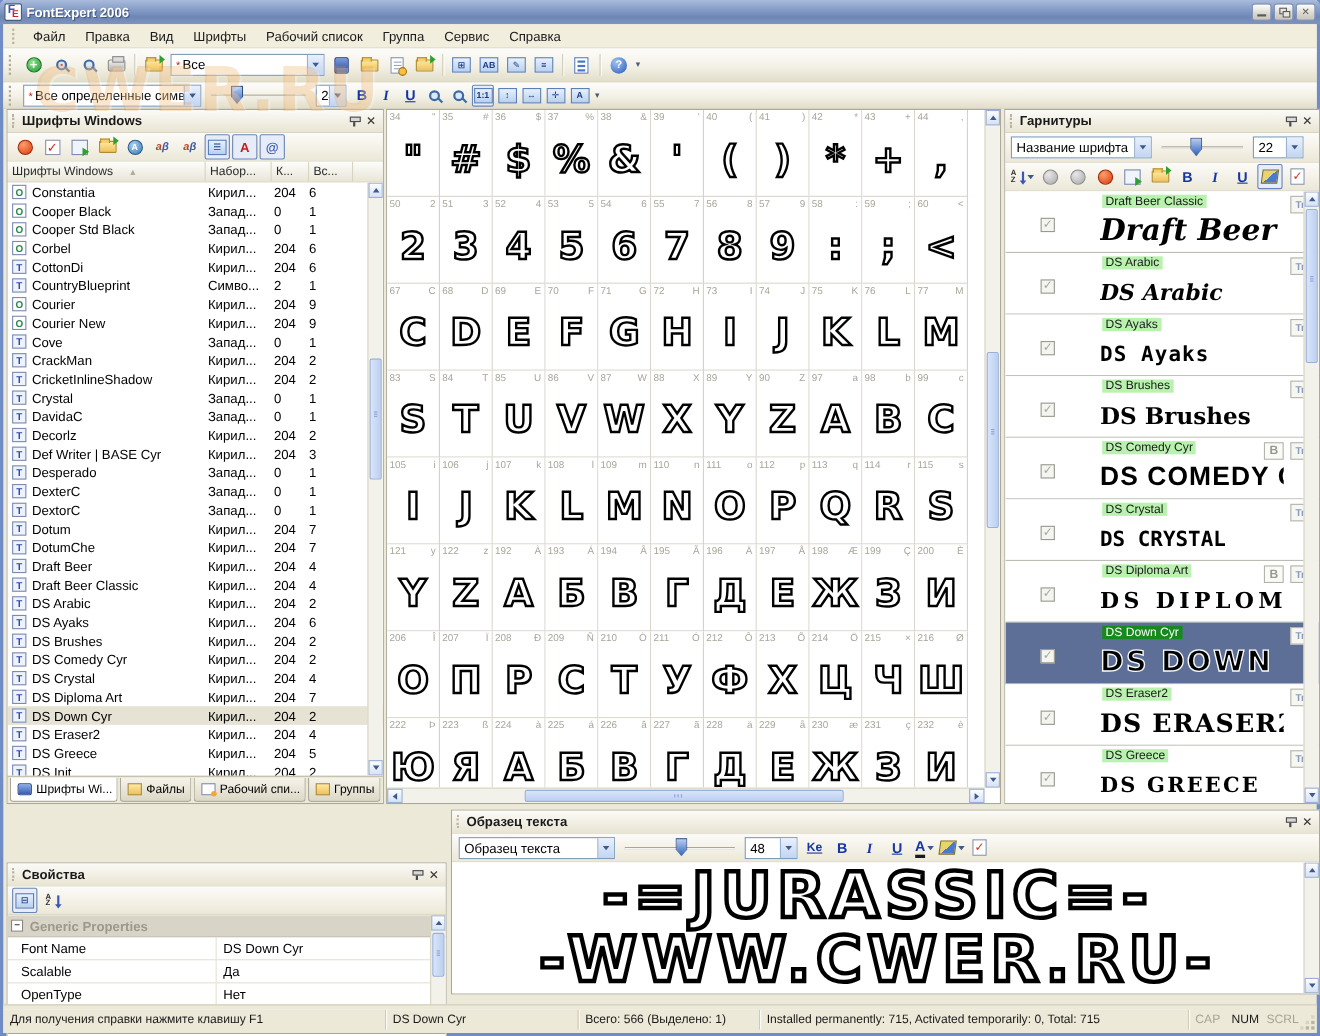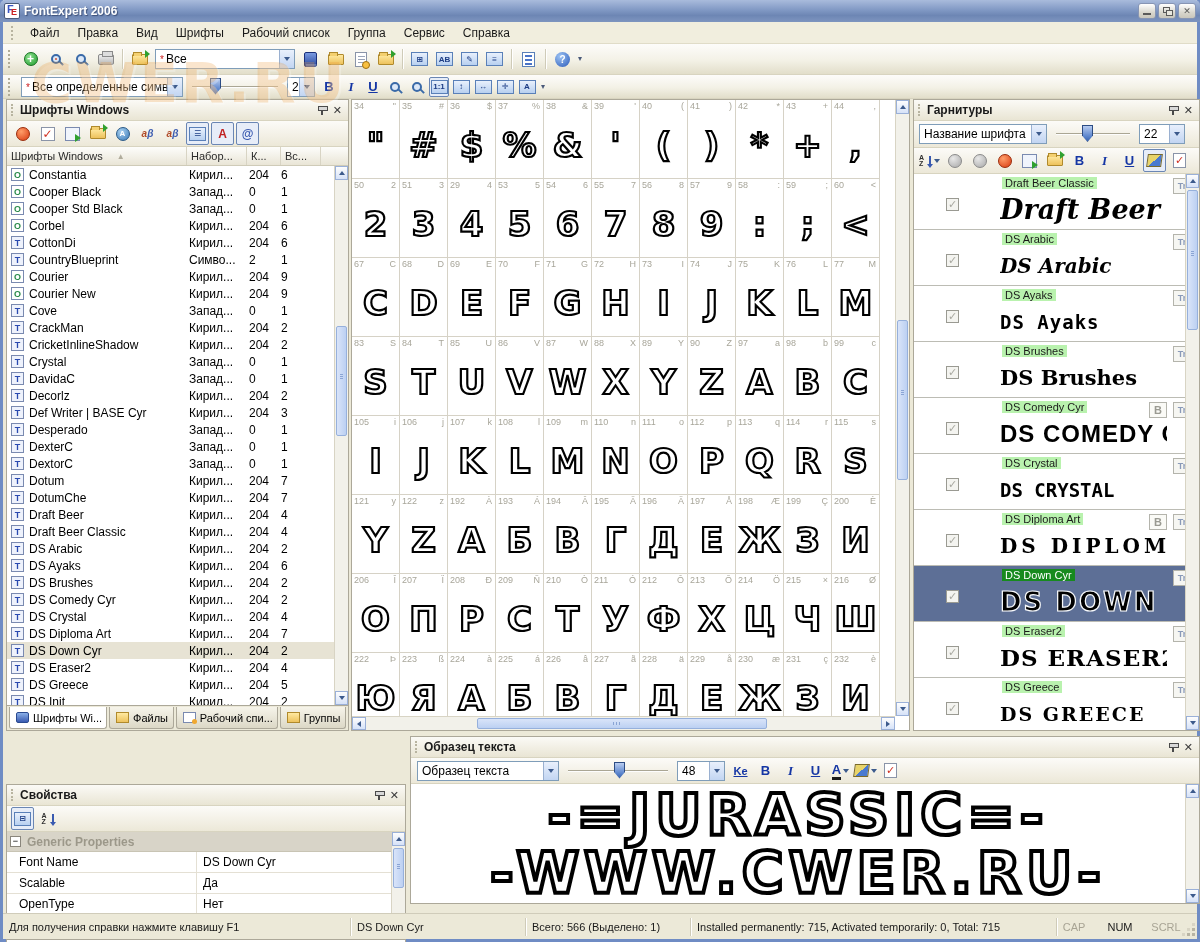--- a/index.html
+++ b/index.html
@@ -752,21 +752,21 @@
             </span>
           </div>
           <div class="gcell">
             <span class="num">51</span>
             <span class="chlabel">3</span>
             <span class="glyph">
               <span class="bubble">3</span>
             </span>
           </div>
           <div class="gcell">
-            <span class="num">29</span>
+            <span class="num">52</span>
             <span class="chlabel">4</span>
             <span class="glyph">
               <span class="bubble">4</span>
             </span>
           </div>
           <div class="gcell">
             <span class="num">53</span>
             <span class="chlabel">5</span>
             <span class="glyph">
               <span class="bubble">5</span>
@@ -1586,21 +1586,21 @@
           </span>
       </div>
     </div>
   </div>
 
   <div class="statusbar">
     <span class="ssec" style="width:348px;">Для получения справки нажмите клавишу F1</span>
     <span class="ssec" style="width:175px;">DS Down Cyr</span>
     <span class="ssec" style="width:165px;">Всего: 566 (Выделено: 1)</span>
     <span class="ssec" style="flex:1;">Installed permanently: 715, Activated temporarily: 0, Total: 715</span>
-    <span id="status-inds" style="display:flex;gap:12px;">
+    <span id="status-inds" style="display:flex;">
         <span class="ind">CAP</span>
         <span class="ind on">NUM</span>
         <span class="ind">SCRL</span>
       </span>
     <span class="gripcorner"></span>
   </div>
 
   <div class="watermark">CWER.RU</div>
 </div>
 

